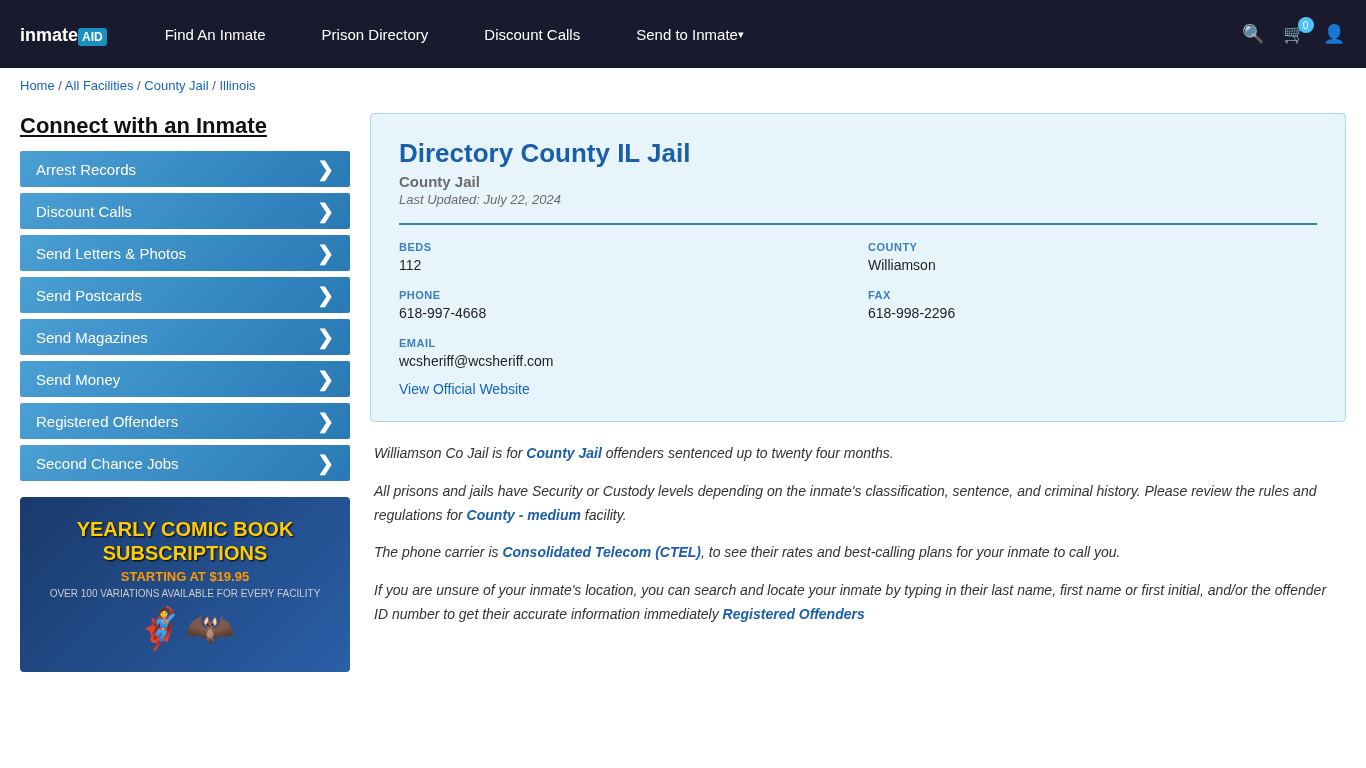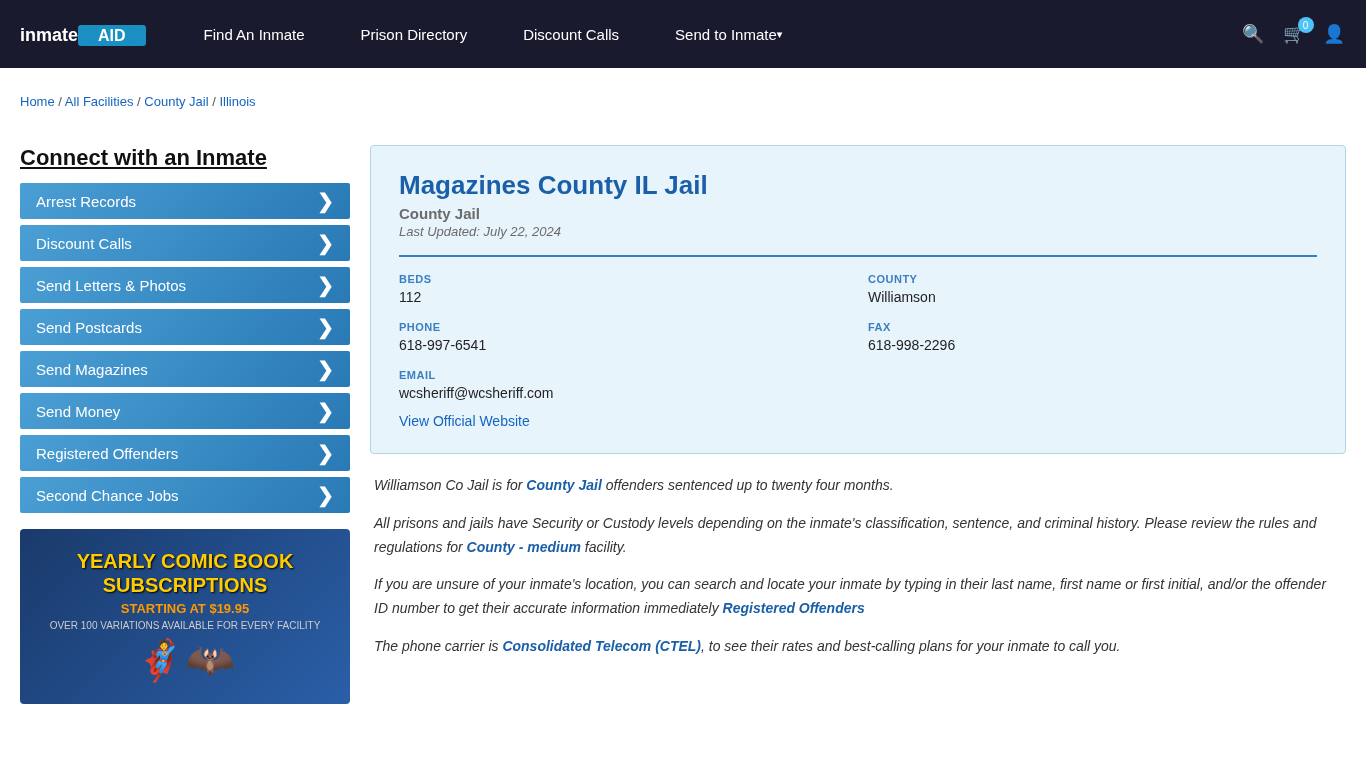--- a/index.html
+++ b/index.html
@@ -70,21 +70,21 @@
       font-size: 10px;
       width: 16px;
       height: 16px;
       display: flex;
       align-items: center;
       justify-content: center;
     }
 
     
     .breadcrumb {
-      padding: 26px 20px;
+      padding: 10px 20px;
       font-size: 13px;
     }
     .breadcrumb a {
       color: #1565c0;
       text-decoration: none;
     }
     .breadcrumb span { color: #555; }
 
     
     .main-layout {
@@ -230,21 +230,21 @@
       font-style: italic;
       text-decoration: none;
     }
   </style>
 </head>
 <body>
 
 <nav class="navbar">
   <div class="navbar-logo">
     <span>
-      <span class="logo-inmate" style="font-size:18px;">inmate</span><span class="logo-aid" style="font-size:16px; background:#1a8fc1; padding:2px 20px; border-radius:3px;">AID</span>
+      <span class="logo-inmate" style="font-size:18px;">inmate</span><span class="logo-aid" style="font-size:12px; background:#1a8fc1; padding:2px 4px; border-radius:3px;">AID</span>
     </span>
   </div>
   <div class="nav-links">
     <a class="nav-link" href="#">
       <span>Find An Inmate</span>
     </a>
     <a class="nav-link" href="#">
       <span>Prison Directory</span>
     </a>
     <a class="nav-link" href="#">
@@ -320,36 +320,36 @@
       <div class="ad-title">YEARLY COMIC BOOK SUBSCRIPTIONS</div>
       <div class="ad-price">STARTING AT $19.95</div>
       <div class="ad-note">OVER 100 VARIATIONS AVAILABLE FOR EVERY FACILITY</div>
       <div class="ad-heroes" style="font-size:40px; margin-top:6px;">🦸🦇</div>
     </div>
   </aside>
 
   <main class="content">
 
     <div class="facility-card">
-      <div class="facility-name">Magazines County IL Jail</div>
+      <div class="facility-name">Directory County IL Jail</div>
       <div class="facility-type">County Jail</div>
       <div class="facility-updated">Last Updated: July 22, 2024</div>
 
       <div class="facility-details">
         <div class="detail-group">
           <div class="detail-label">BEDS</div>
           <div class="detail-value">112</div>
         </div>
         <div class="detail-group">
           <div class="detail-label">COUNTY</div>
           <div class="detail-value">Williamson</div>
         </div>
         <div class="detail-group">
           <div class="detail-label">PHONE</div>
-          <div class="detail-value">618-997-6541</div>
+          <div class="detail-value">618-997-4668</div>
         </div>
         <div class="detail-group">
           <div class="detail-label">FAX</div>
           <div class="detail-value">618-998-2296</div>
         </div>
         <div class="detail-group">
           <div class="detail-label">EMAIL</div>
           <div class="detail-value">wcsheriff@wcsheriff.com</div>
         </div>
       </div>
@@ -358,21 +358,21 @@
     </div>
 
     <div class="description">
       <p>
         <span>Williamson Co Jail is for </span><a href="#" class="link-blue">County Jail</a><span> offenders sentenced up to twenty four months.</span>
       </p>
       <p>
         <span>All prisons and jails have Security or Custody levels depending on the inmate's classification, sentence, and criminal history. Please review the rules and regulations for </span><a href="#" class="link-blue">County - medium</a><span> facility.</span>
       </p>
       <p>
+        <span>The phone carrier is </span><a href="#" class="link-blue">Consolidated Telecom (CTEL)</a><span>, to see their rates and best-calling plans for your inmate to call you.</span>
+      </p>
+      <p>
         <span>If you are unsure of your inmate's location, you can search and locate your inmate by typing in their last name, first name or first initial, and/or the offender ID number to get their accurate information immediately</span> <a href="#" class="link-blue">Registered Offenders</a>
       </p>
-      <p>
-        <span>The phone carrier is </span><a href="#" class="link-blue">Consolidated Telecom (CTEL)</a><span>, to see their rates and best-calling plans for your inmate to call you.</span>
-      </p>
     </div>
 
   </main>
 </div>
 
 </body></html>

